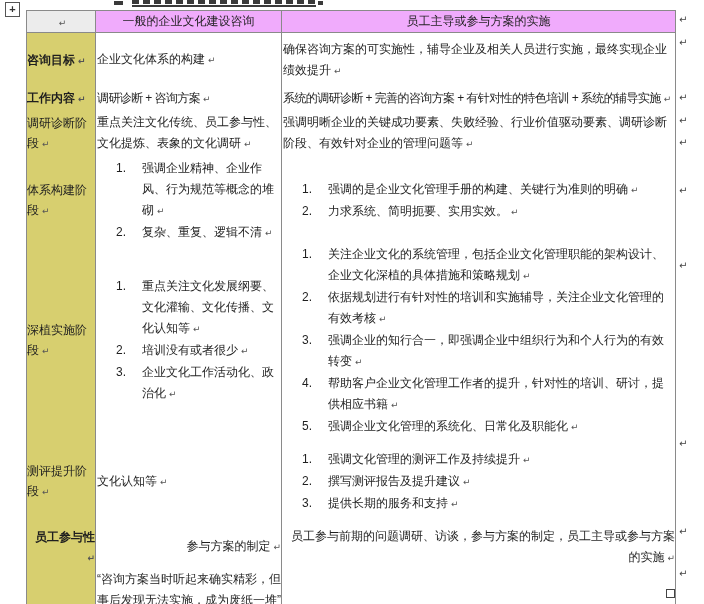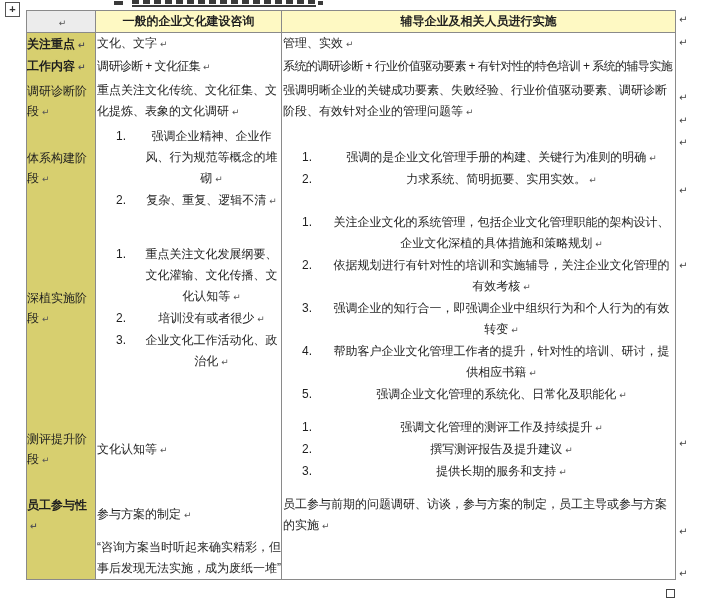--- a/index.html
+++ b/index.html
@@ -33,31 +33,31 @@
   }
   #doc-table{
     position:absolute;left:26px;top:10px;width:649px;
     border-collapse:collapse;table-layout:fixed;
     border:1px solid #8a8a8a;
   }
   #doc-table th,#doc-table td{vertical-align:middle;padding:0;}
   #doc-table th:nth-child(2),#doc-table th:nth-child(3),
   #doc-table td:nth-child(2),#doc-table td:nth-child(3){border-left:1px solid #8a8a8a;}
   #doc-table th{
-    background:#fef9c3;height:21px;font-weight:bold;text-align:center;
+    background:#f0abfc;height:21px;font-weight:normal;text-align:center;
     border-bottom:1px solid #8a8a8a;font-size:12px;
   }
   #doc-table th.first{background:#ececec;font-weight:normal;}
   .lab{background:#d7cf6f;padding:0 0 0 3px;line-height:20px;}
   .lab.b{font-weight:bold;}
   .bodycell{padding:0 2px 0 2px;line-height:21px;}
   .para{padding-left:1px;}
   .li{display:flex;line-height:21px;}
   .num{flex:0 0 26px;margin-left:20px;}
-  .txt{flex:1;text-align:center;}
+  .txt{flex:1;}
   .mk{color:#555;font-size:9px;margin-left:3px;}
   .tight{white-space:nowrap;letter-spacing:-0.6px;overflow:hidden;}
   .rowmark{position:absolute;left:679px;color:#444;font-size:10px;line-height:10px;}
 </style>
 </head>
 <body>
 
 <div class="crop-dash" style="left:114px;width:9px;"></div>
 <div id="crop-main"></div>
 <div class="crop-dash" style="left:318px;width:5px;"></div>
@@ -67,46 +67,46 @@
 <table id="doc-table">
   <colgroup>
     <col style="width:69px">
       <col style="width:186px">
       <col style="width:394px">
   </colgroup>
   <thead>
     <tr>
       <th class="first"><span class="mk">↵</span></th>
       <th>一般的企业文化建设咨询</th>
-      <th>辅导企业及相关人员进行实施</th>
+      <th>员工主导或参与方案的实施</th>
     </tr>
   </thead>
   <tbody id="tb">
-      <tr style="height: 23px;">
-        <td class="lab b"><span>关注重点</span><span class="mk">↵</span></td>
-        <td class="bodycell">
-          <div class="para"><span>文化、文字</span><span class="mk">↵</span></div>
-        </td>
-        <td class="bodycell">
-          <div class="para"><span>管理、实效</span><span class="mk">↵</span></div>
+      <tr style="height: 55px;">
+        <td class="lab b"><span>咨询目标</span><span class="mk">↵</span></td>
+        <td class="bodycell">
+          <div class="para"><span>企业文化体系的构建</span><span class="mk">↵</span></div>
+        </td>
+        <td class="bodycell">
+          <div class="para"><span>确保咨询方案的可实施性，辅导企业及相关人员进行实施，最终实现企业绩效提升</span><span class="mk">↵</span></div>
         </td>
       </tr>
       <tr style="height: 22px; margin-left: 19px;">
         <td class="lab b"><span>工作内容</span><span class="mk">↵</span></td>
         <td class="bodycell tight">
-          <div class="para"><span>调研诊断 + 文化征集</span><span class="mk">↵</span></div>
+          <div class="para"><span>调研诊断 + 咨询方案</span><span class="mk">↵</span></div>
         </td>
         <td class="bodycell tight">
-          <div class="para"><span>系统的调研诊断 + 行业价值驱动要素 + 有针对性的特色培训 + 系统的辅导实施</span><span class="mk">↵</span></div>
+          <div class="para"><span>系统的调研诊断 + 完善的咨询方案 + 有针对性的特色培训 + 系统的辅导实施</span><span class="mk">↵</span></div>
         </td>
       </tr>
       <tr style="height: 48px;">
         <td class="lab"><span>调研诊断阶段</span><span class="mk">↵</span></td>
         <td class="bodycell">
-          <div class="para"><span>重点关注文化传统、文化征集、文化提炼、表象的文化调研</span><span class="mk">↵</span></div>
+          <div class="para"><span>重点关注文化传统、员工参与性、文化提炼、表象的文化调研</span><span class="mk">↵</span></div>
         </td>
         <td class="bodycell">
           <div class="para"><span>强调明晰企业的关键成功要素、失败经验、行业价值驱动要素、调研诊断阶段、有效针对企业的管理问题等</span><span class="mk">↵</span></div>
         </td>
       </tr>
       <tr style="height: 75px;">
         <td class="lab"><span>体系构建阶段</span><span class="mk">↵</span></td>
         <td class="bodycell">
           <div class="li">
             <span class="num">1.</span>
@@ -180,21 +180,21 @@
           <div class="li">
             <span class="num">2.</span>
             <span class="txt">撰写测评报告及提升建议<span class="mk">↵</span></span>
           </div>
           <div class="li">
             <span class="num">3.</span>
             <span class="txt">提供长期的服务和支持<span class="mk">↵</span></span>
           </div>
         </td>
       </tr>
-      <tr style="height: 42px;">
+      <tr style="height: 42px; text-align: right;">
         <td class="lab b"><span>员工参与性</span><span class="mk">↵</span></td>
         <td class="bodycell">
           <div class="para"><span>参与方案的制定</span><span class="mk">↵</span></div>
         </td>
         <td class="bodycell">
           <div class="para"><span>员工参与前期的问题调研、访谈，参与方案的制定，员工主导或参与方案的实施</span><span class="mk">↵</span></div>
         </td>
       </tr>
       <tr style="height: 30px;">
         <td class="lab b"></td>

